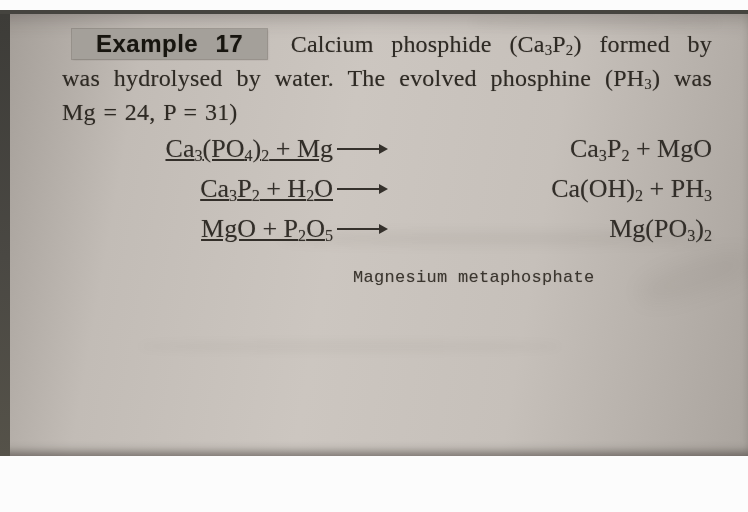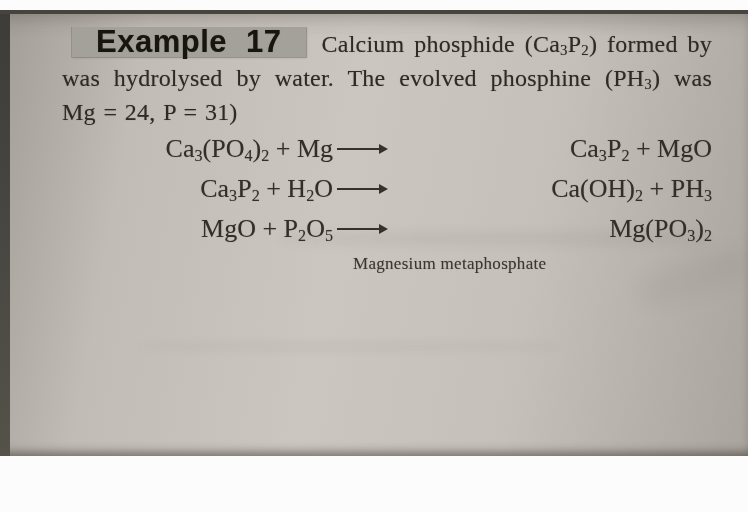--- a/index.html
+++ b/index.html
@@ -36,47 +36,47 @@
     letter-spacing:.2px;word-spacing:1.5px;
     text-shadow:0 0 1px rgba(44,38,32,.38);
     white-space:normal;max-height:34px;overflow:hidden;
   }
   .pline.last{text-align:last;text-align-last:left;}
   sub{font-size:.62em;line-height:0;position:relative;top:.22em;vertical-align:baseline;}
 
   .badge{
     display:inline-block;background:var(--badge_bg);color:#17150f;
     font-family:"Liberation Sans","DejaVu Sans",sans-serif;font-weight:bold;
-    font-size:31px;line-height:30px;padding:0 24px;margin:0 6px 0 10px;
+    font-size:24px;line-height:30px;padding:0 24px;margin:0 6px 0 10px;
     word-spacing:10px;letter-spacing:.5px;
     box-shadow:0 0 0 1px rgba(118,113,106,.45), 1px 1px 2px rgba(90,85,78,.25);
   }
 
   
   .equations{margin-top:0;}
   .eqrow{
     display:grid;grid-template-columns:271px 56px 1fr;align-items:center;height:40px;
     font-size:26px;color:#322e29;text-shadow:0 0 1px rgba(44,38,32,.32);
   }
-  .eq-lhs{text-align:right;}
+  .eq-lhs{text-align:right;text-decoration:underline;}
   .eq-rhs{text-align:right;padding-left:8px;}
   .arrow{position:relative;height:100%;}
   .arrow::before{
     content:"";position:absolute;left:4px;right:9px;top:calc(50% - 1px);height:2px;
     background:var(--arrow_ink);
   }
   .arrow::after{
     content:"";position:absolute;right:1px;top:50%;transform:translateY(-50%);
     width:0;height:0;border-top:5px solid transparent;border-bottom:5px solid transparent;
     border-left:9px solid var(--arrow_ink);
   }
 
   .caption{
-    margin-top:5px;padding-left:291px;font-size:17px;color:#3b362f;
-    letter-spacing:.3px;text-shadow:0 0 1px rgba(44,38,32,.3);
+    margin-top:19px;padding-left:291px;font-size:17px;color:#3b362f;
+    letter-spacing:.3px;text-shadow:0 0 1px rgba(44,38,32,.3);font-family:Liberation Mono, monospace;
   }
 
   
   .ghost{position:absolute;background:#48423a;pointer-events:none;border-radius:40%;}
   .g1{left:280px;top:218px;width:430px;height:13px;opacity:.07;filter:blur(6px);}
   .g2{left:636px;top:246px;width:118px;height:34px;opacity:.06;filter:blur(10px);transform:rotate(-18deg);}
   .g3{left:140px;top:328px;width:420px;height:9px;opacity:.05;filter:blur(5px);}
   .g4{left:470px;top:4px;width:250px;height:10px;opacity:.05;filter:blur(5px);}
 </style>
 </head>

